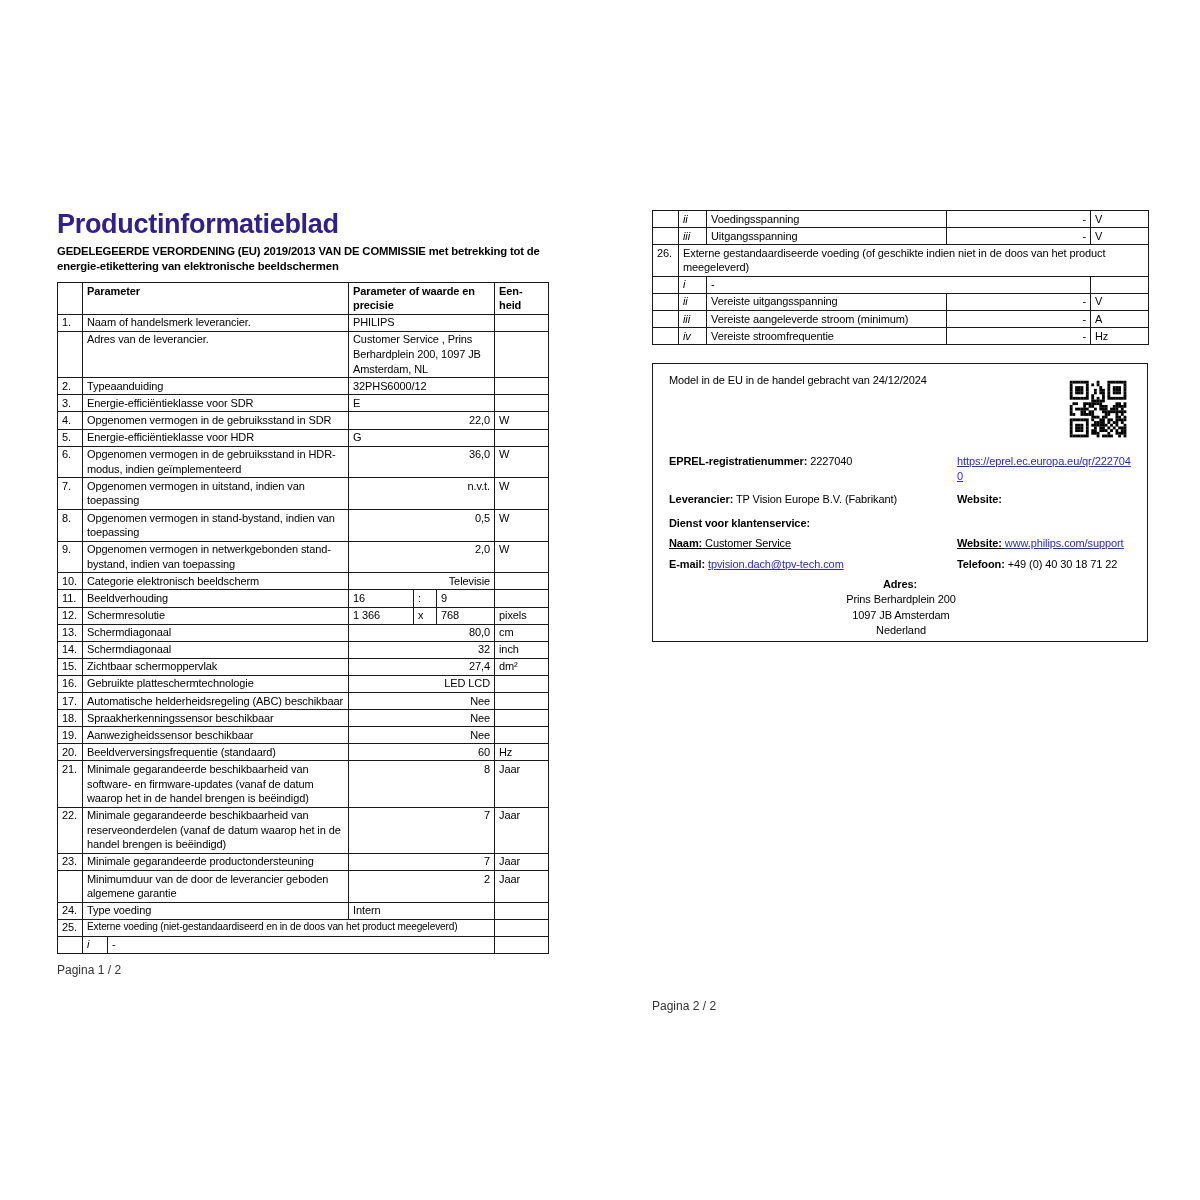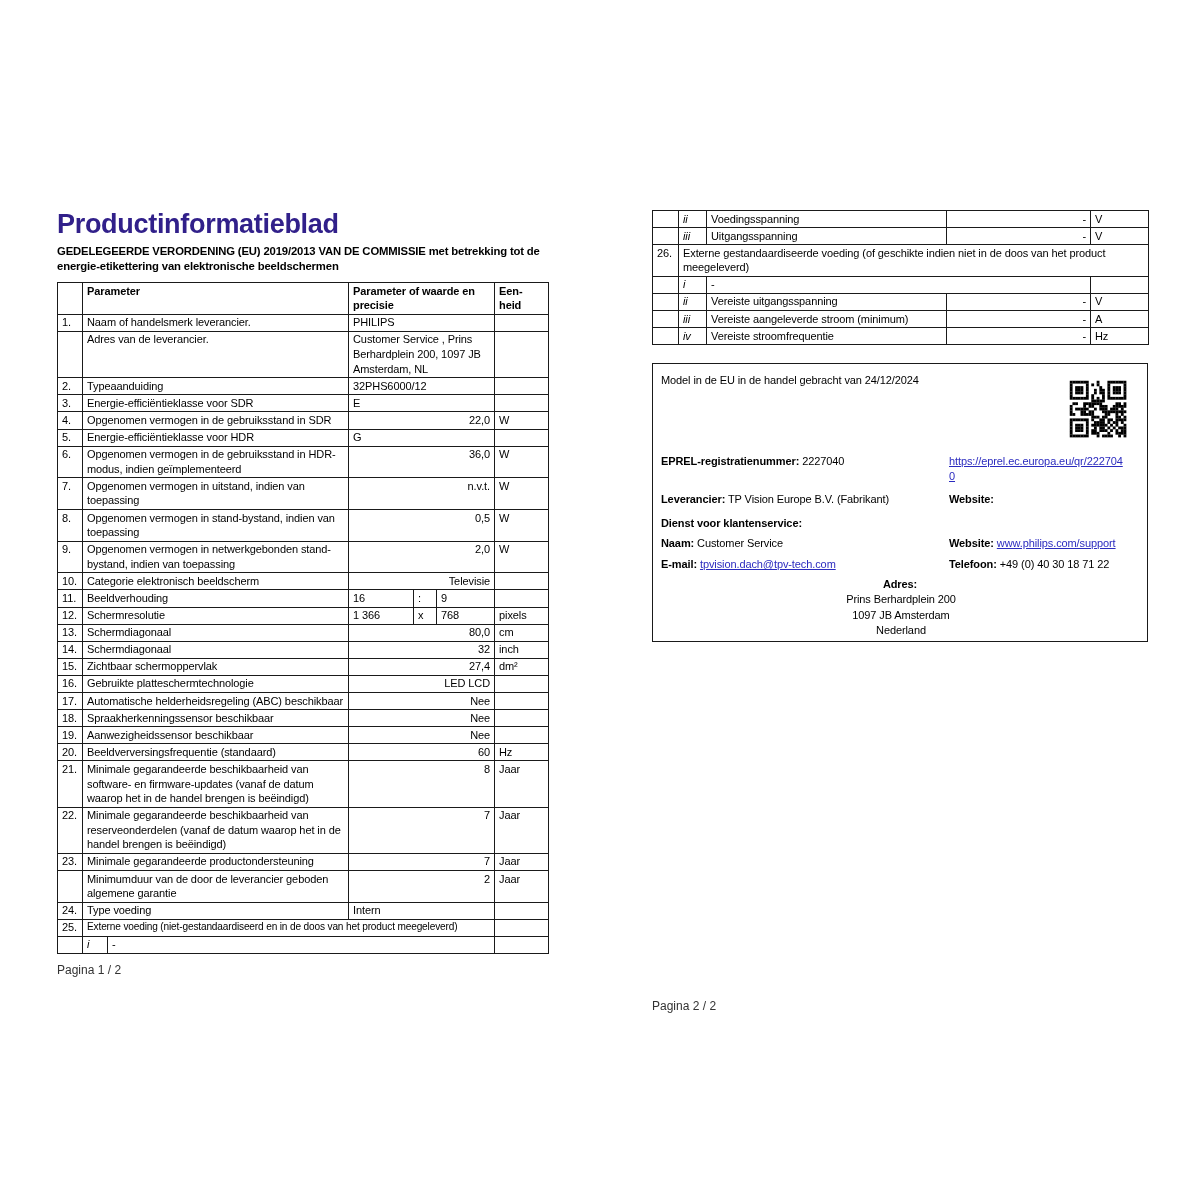--- a/index.html
+++ b/index.html
@@ -22,29 +22,29 @@
     padding:0.5px 4px 1px 4px;vertical-align:top;overflow:hidden;word-wrap:break-word;
   }
   td.b{font-weight:700;}
   td.ar{text-align:right;}
   td.ac{text-align:left;}
   td.sub{font-style:italic;}
   td.tight{font-size:10.1px;letter-spacing:-0.15px;white-space:nowrap;}
 
   .infobox{
     margin-top:18px;border:1px solid var(--border-color);
-    height:259px;padding:9px 8px;position:relative;
+    height:259px;padding:9px 16px;position:relative;
     font-size:11px;line-height:15px;letter-spacing:-0.1px;
   }
   .lbl{font-weight:700;}
   .irow{display:grid;grid-template-columns:288px 1fr;align-items:start;}
   #row-eprel{margin-top:66px;}
   #row-leverancier{margin-top:8px;}
   #row-dienst{margin-top:9px;}
-  #row-naam{margin-top:5px;}
+  #row-naam{margin-top:5px;text-decoration:underline;}
   #row-email{margin-top:6px;}
   #row-adres{margin-top:5px;text-align:center;}
   .addr-line{line-height:15.5px;padding-left:2px;}
   .link{color:var(--link-color);text-decoration:underline;cursor:pointer;}
   .eprel-link-wrap{width:178px;word-break:break-all;}
   #qr{position:absolute;top:6px;right:10px;}
 
   .footer{position:absolute;font-size:12px;color:#333;letter-spacing:0;}
   #footer1{left:57px;top:963px;width:491px;}
   #footer2{left:652px;top:999px;width:496px;}

